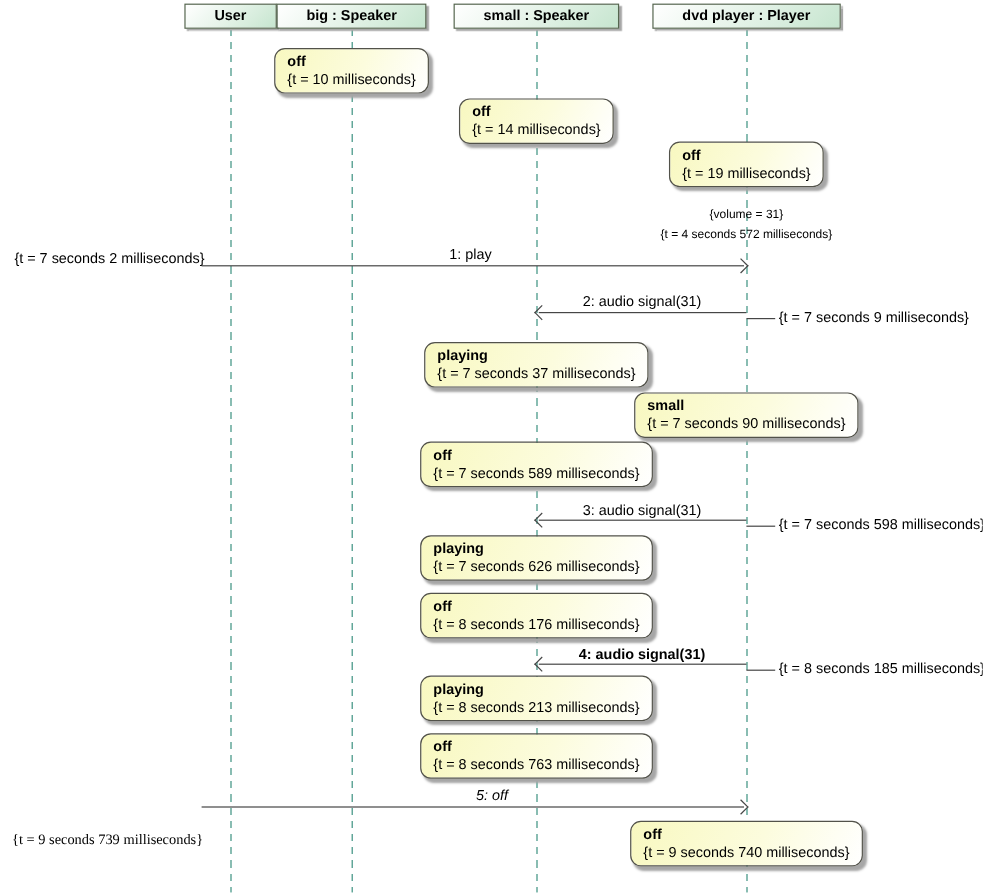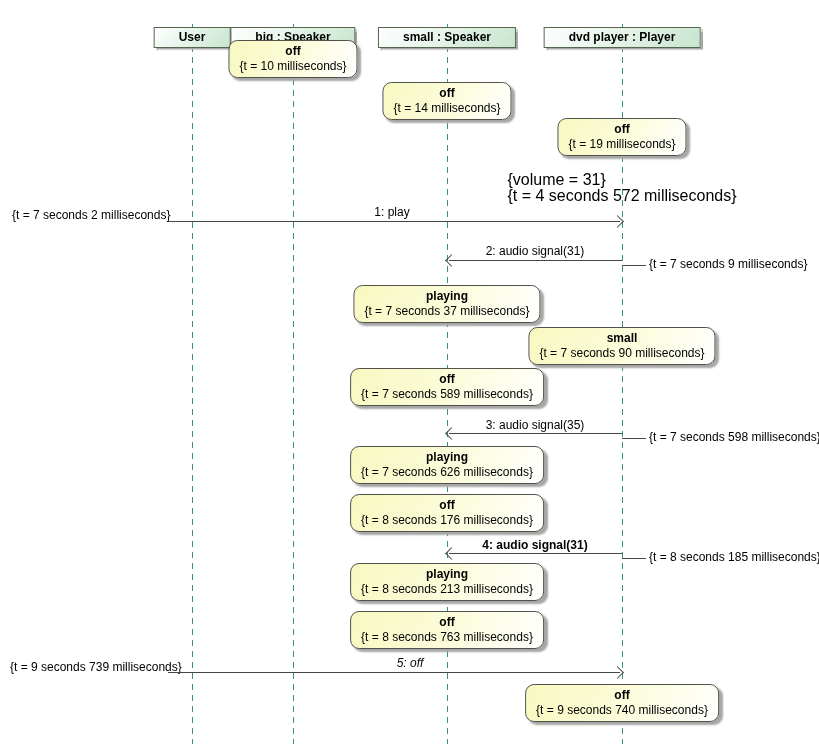--- a/index.html
+++ b/index.html
@@ -11,34 +11,34 @@
   .lifeline{
     position:absolute;width:1px;top:24px;height:720px;
     background:repeating-linear-gradient(to bottom,#3b9180 0 6px,transparent 6px 11px);
   }
   
   .head{
     position:absolute;top:3px;transform:translateX(-50%);
     background:linear-gradient(135deg,#ffffff 0%,#e7f4ea 45%,#c6e5cf 100%);
     border:1px solid #55664f;
     box-shadow:2px 2px 1px #a8a8a8;
-    padding:2px 24px;font-size:12px;font-weight:bold;white-space:nowrap;line-height:15px;margin-top:24px;
+    padding:2px 24px;font-size:12px;font-weight:bold;white-space:nowrap;line-height:15px;
   }
   
   .state{
     position:absolute;transform:translateX(-50%);
     background:linear-gradient(115deg,#f8f8c0 0%,#fcfcdd 55%,#ffffff 100%);
     border:1px solid #52524a;border-radius:9px;
     box-shadow:3px 3px 2px #a6a6a6;
-    padding:3px 10px;text-align:center;white-space:nowrap;
+    padding:3px 10px;text-align:left;white-space:nowrap;
   }
   .state-title{font-size:12px;font-weight:bold;line-height:15px;}
   .state-ts{font-size:12px;line-height:15px;}
   
-  .observation{position:absolute;transform:translateX(-50%);font-size:16px;line-height:16px;white-space:nowrap;}
+  .observation{position:absolute;transform:translateX(-50%);text-align:center;font-size:10px;line-height:16px;white-space:nowrap;}
   
   .msg-line{position:absolute;height:1px;background:#464646;}
   .chev-r{position:absolute;right:-2px;top:-4px;width:8px;height:8px;
     border-top:1px solid #464646;border-right:1px solid #464646;transform:rotate(45deg);}
   .chev-l{position:absolute;left:-2px;top:-4px;width:8px;height:8px;
     border-left:1px solid #464646;border-bottom:1px solid #464646;transform:rotate(45deg);}
   .msg-label{position:absolute;transform:translateX(-50%);font-size:12px;white-space:nowrap;line-height:13px;}
   .msg-ts{position:absolute;font-size:12px;white-space:nowrap;line-height:13px;}
   .ts-connector{position:absolute;height:1px;background:#464646;}
 </style>
@@ -96,21 +96,21 @@
   <div class="state" style="left:622px;top:327px;">
     <div class="state-title">small</div>
     <div class="state-ts">{t = 7 seconds 90 milliseconds}</div>
   </div>
 
   <div class="state" style="left:447px;top:368px;">
     <div class="state-title">off</div>
     <div class="state-ts">{t = 7 seconds 589 milliseconds}</div>
   </div>
 
-  <div class="msg-label" style="left:535px;top:419px;">3: audio signal(35)</div>
+  <div class="msg-label" style="left:535px;top:419px;">3: audio signal(31)</div>
   <div class="msg-line" style="left:449px;top:433px;width:173px;">
     <span class="chev-l"></span>
   </div>
   <div class="ts-connector" style="left:622px;top:438px;width:24px;"></div>
   <div class="msg-ts" style="left:649px;top:431px;">{t = 7 seconds 598 milliseconds}</div>
 
   <div class="state" style="left:447px;top:446px;">
     <div class="state-title">playing</div>
     <div class="state-ts">{t = 7 seconds 626 milliseconds}</div>
   </div>
@@ -130,21 +130,21 @@
   <div class="state" style="left:447px;top:563px;">
     <div class="state-title">playing</div>
     <div class="state-ts">{t = 8 seconds 213 milliseconds}</div>
   </div>
 
   <div class="state" style="left:447px;top:611px;">
     <div class="state-title">off</div>
     <div class="state-ts">{t = 8 seconds 763 milliseconds}</div>
   </div>
 
-  <div class="msg-ts" style="left:10px;top:661px;">{t = 9 seconds 739 milliseconds}</div>
+  <div class="msg-ts" style="left:10px;top:693px;font-family:Liberation Serif, serif;">{t = 9 seconds 739 milliseconds}</div>
   <div class="msg-label" style="left:410px;top:657px;font-style:italic;">5: off</div>
   <div class="msg-line" style="left:168px;top:672px;width:452px;">
     <span class="chev-r"></span>
   </div>
 
   <div class="state" style="left:622px;top:684px;">
     <div class="state-title">off</div>
     <div class="state-ts">{t = 9 seconds 740 milliseconds}</div>
   </div>
 

